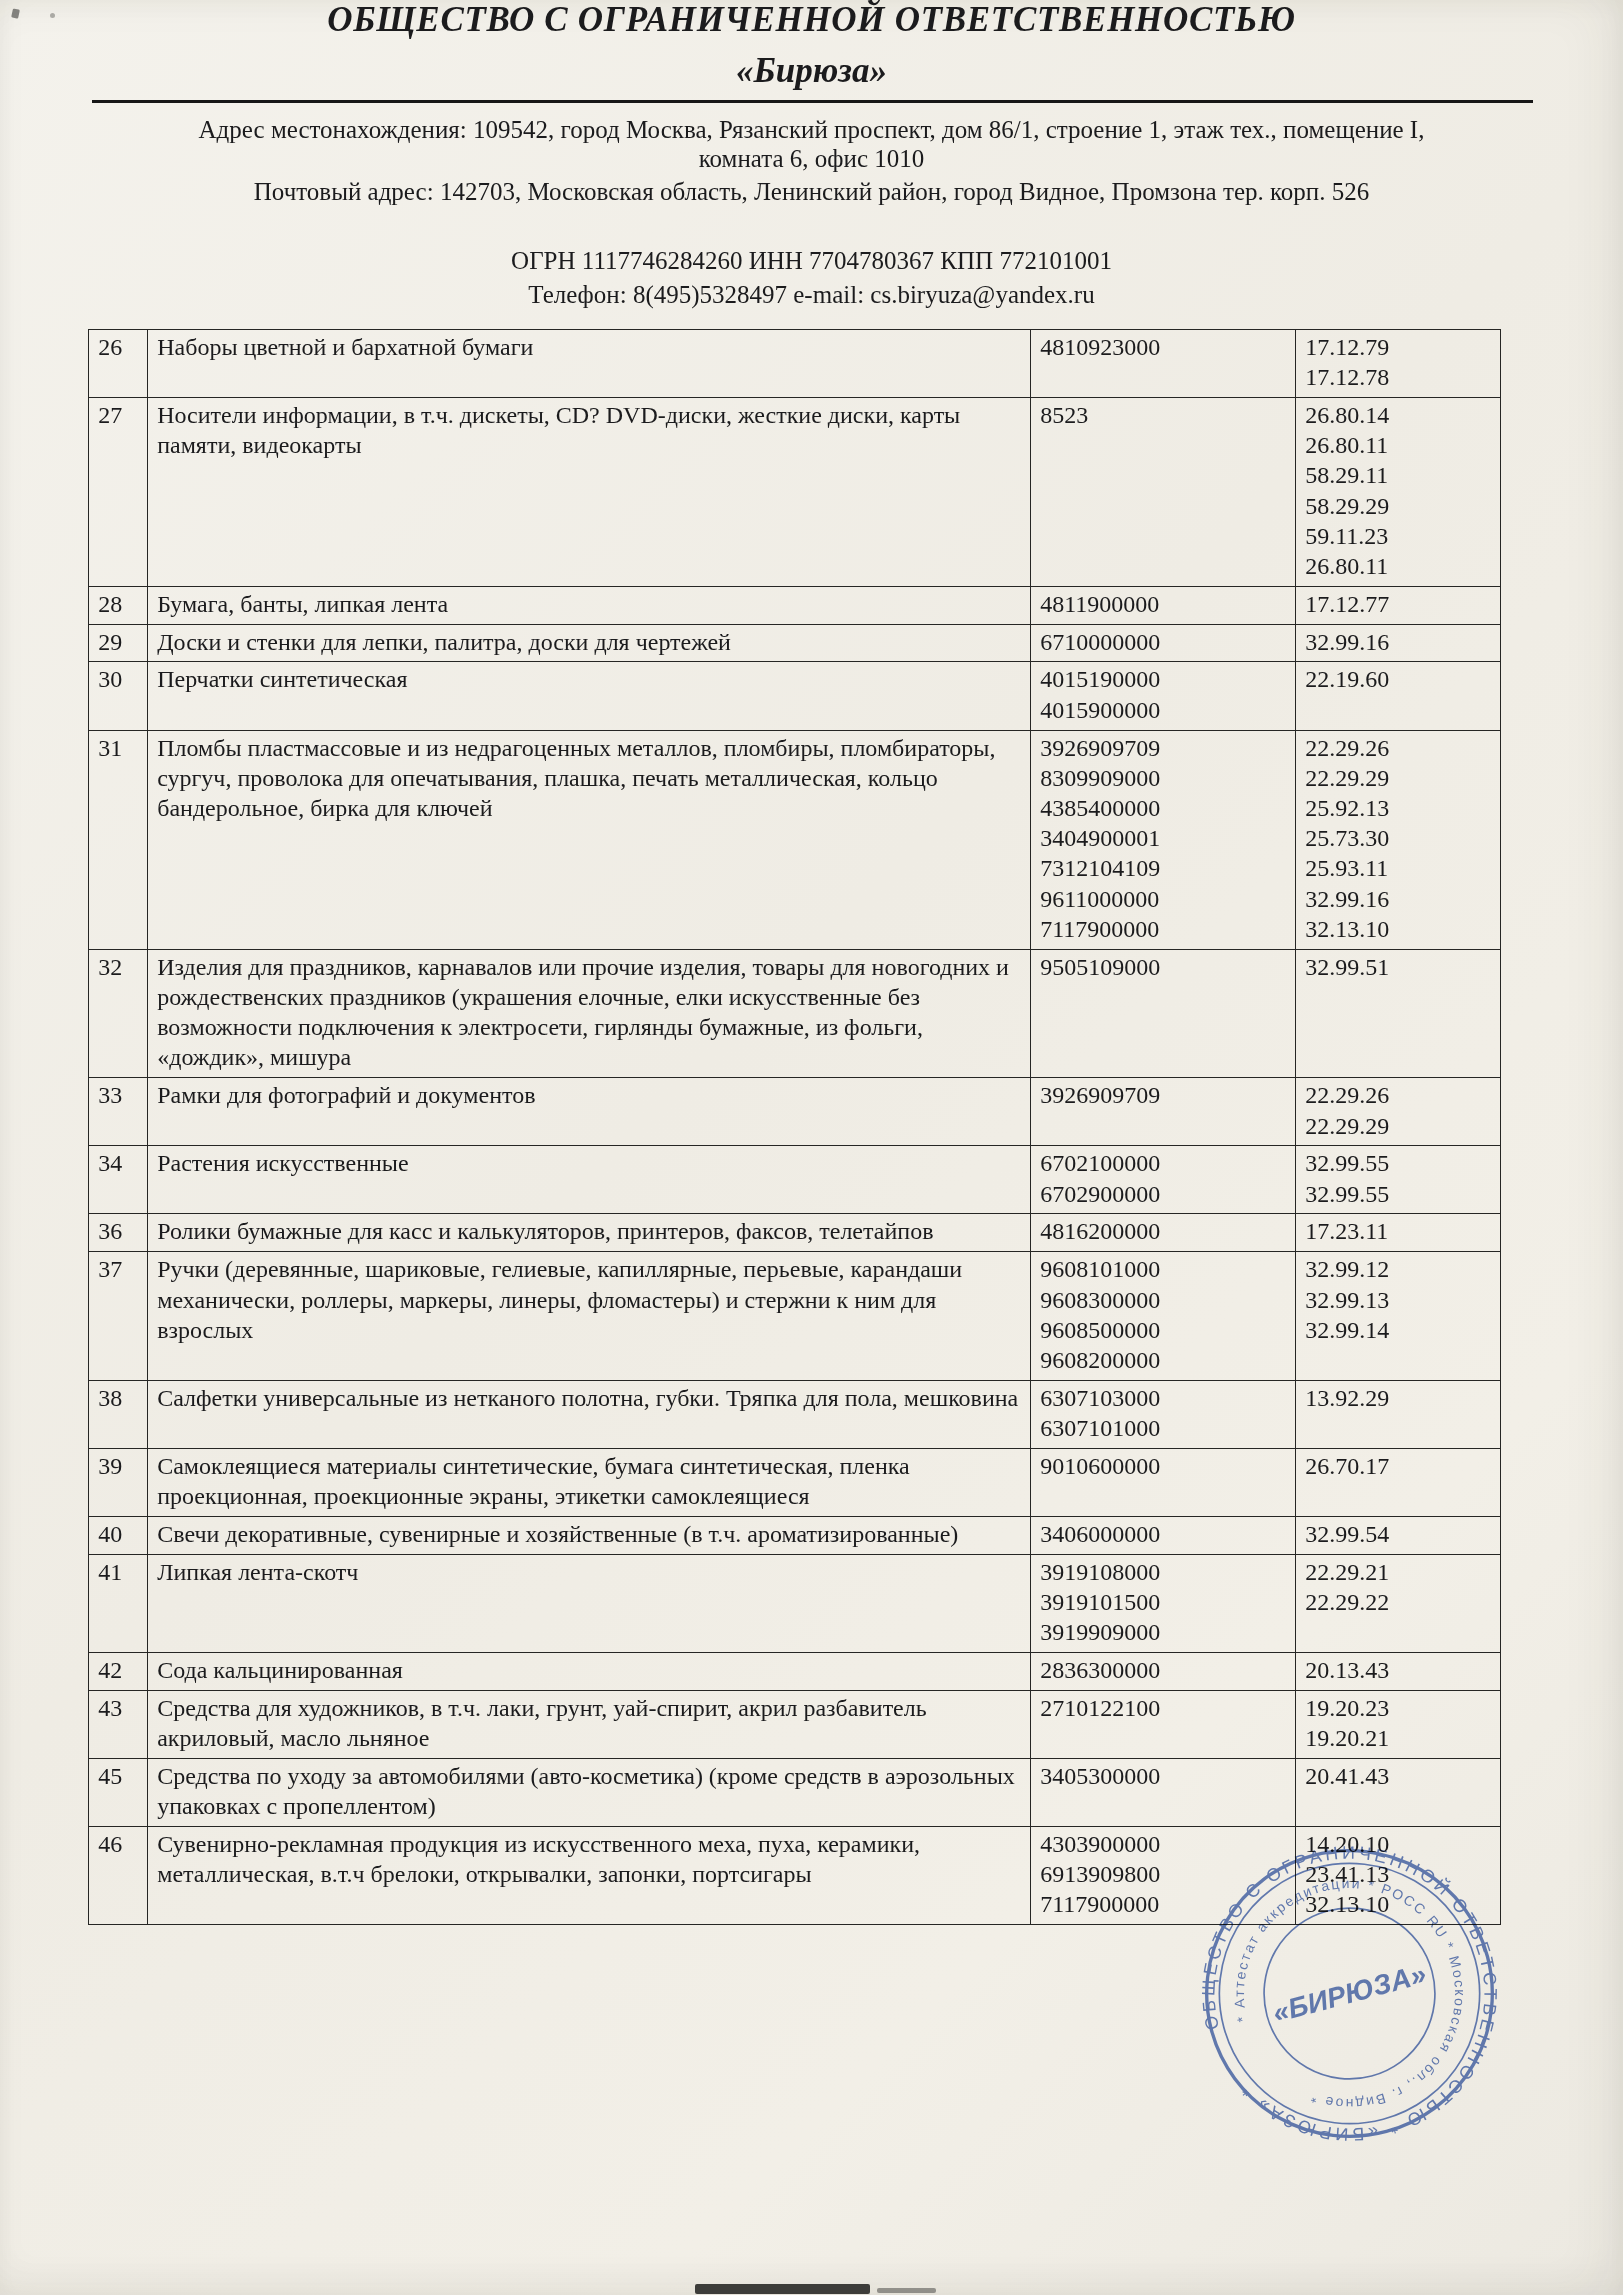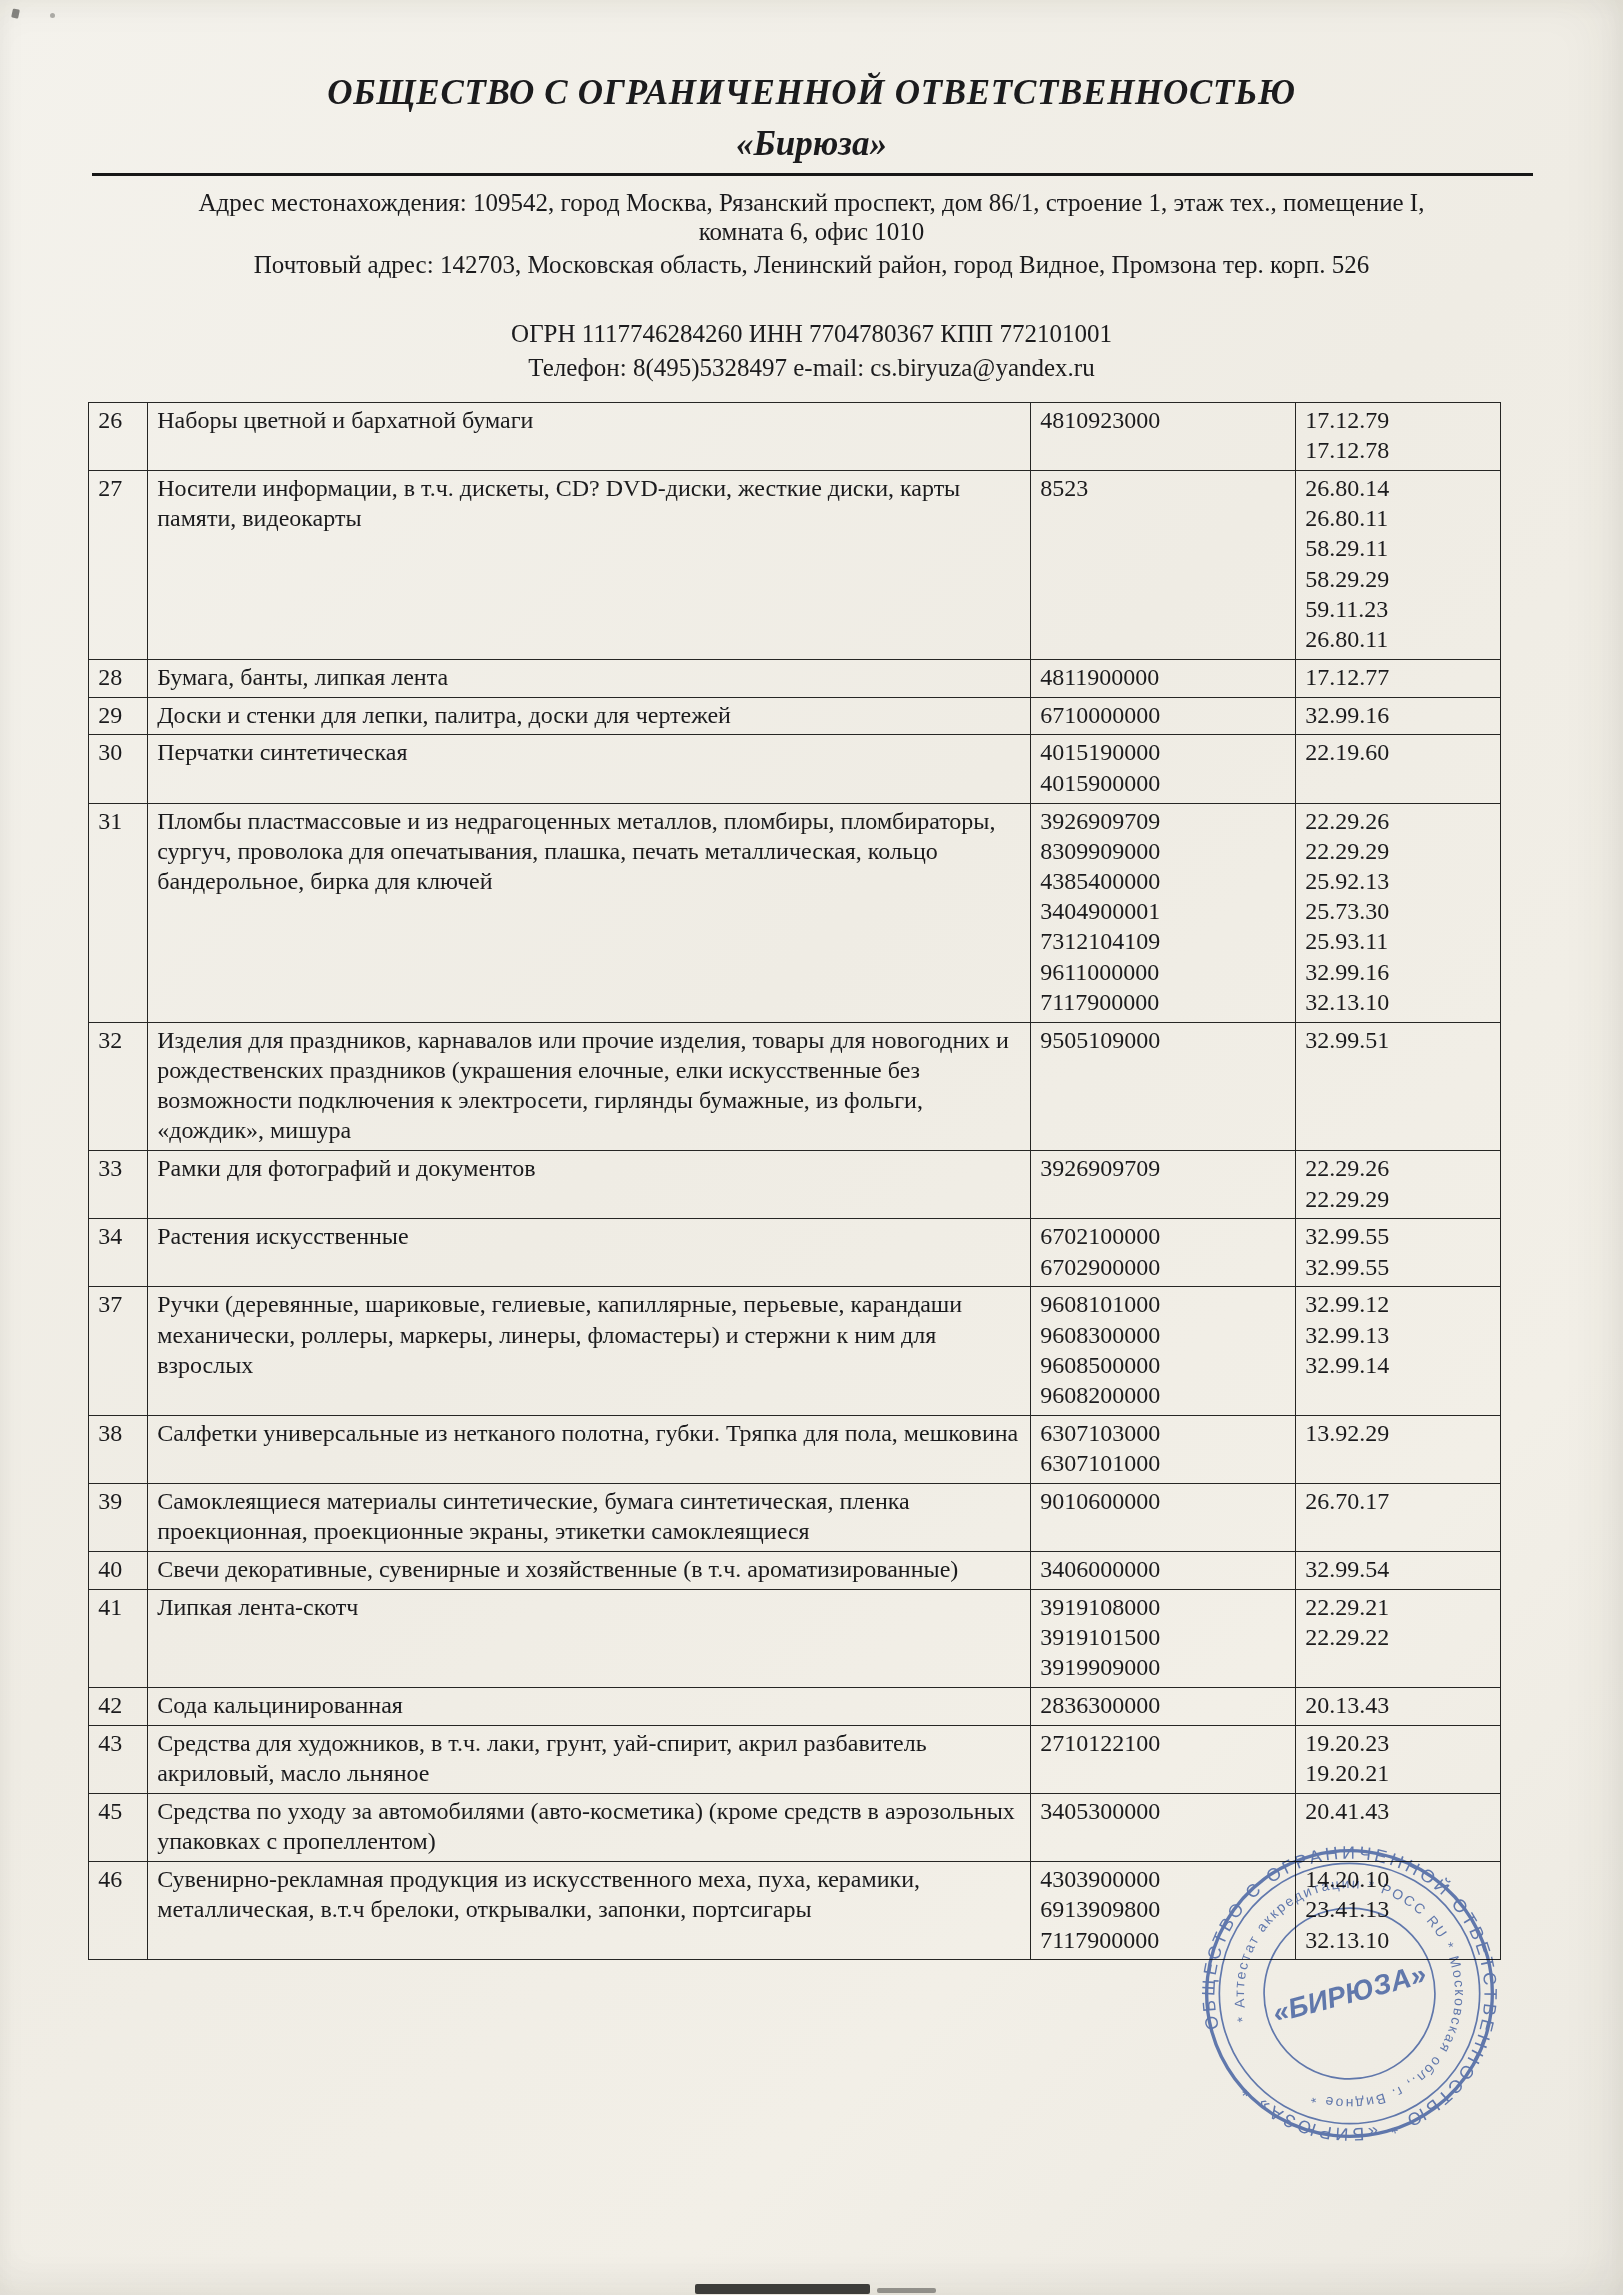--- a/index.html
+++ b/index.html
@@ -10,21 +10,21 @@
     color:#1b1b1d;
     background:#e8e5de;
     overflow:hidden;
   }
   .page {
     position:absolute; inset:0;
     background:linear-gradient(135deg,#f4f2ec 0%,#efece4 45%,#f2efe7 75%,#ece9e1 100%);
     box-shadow:inset -22px 0 46px rgba(60,55,45,.05), inset 0 -17px 33px rgba(60,55,45,.04), inset 0 6.5px 19.6px rgba(60,55,45,.03);
   }
   
-  .doc-header { text-align:center; padding-top:73px; }
+  .doc-header { text-align:center; }
   .org-type {
     font-size:35px; font-weight:bold; font-style:italic; letter-spacing:0.7px;
   }
   .org-name {
     font-size:35px; font-weight:bold; font-style:italic; margin-top:10.5px;
   }
   .title-rule { height:3.3px; background:#171717; margin:9.2px 90px 0 92px; }
   .addr {
     font-size:25px; line-height:1.16; margin:3.9px auto 0; max-width:1230px;
   }
@@ -189,20 +189,30 @@
         <tr>
           <td class="col-num">34</td>
           <td class="col-desc">Растения искусственные</td>
           <td class="col-code">
             <div>6702100000</div>
             <div>6702900000</div>
           </td>
           <td class="col-okpd">
             <div>32.99.55</div>
             <div>32.99.55</div>
+          </td>
+        </tr>
+        <tr>
+          <td class="col-num">36</td>
+          <td class="col-desc">Ролики бумажные для касс и калькуляторов, принтеров, факсов, телетайпов</td>
+          <td class="col-code">
+            <div>4816200000</div>
+          </td>
+          <td class="col-okpd">
+            <div>17.23.11</div>
           </td>
         </tr>
         <tr>
           <td class="col-num">37</td>
           <td class="col-desc">Ручки (деревянные, шариковые, гелиевые, капиллярные, перьевые, карандаши механически, роллеры, маркеры, линеры, фломастеры) и стержни к ним для взрослых</td>
           <td class="col-code">
             <div>9608101000</div>
             <div>9608300000</div>
             <div>9608500000</div>
             <div>9608200000</div>

